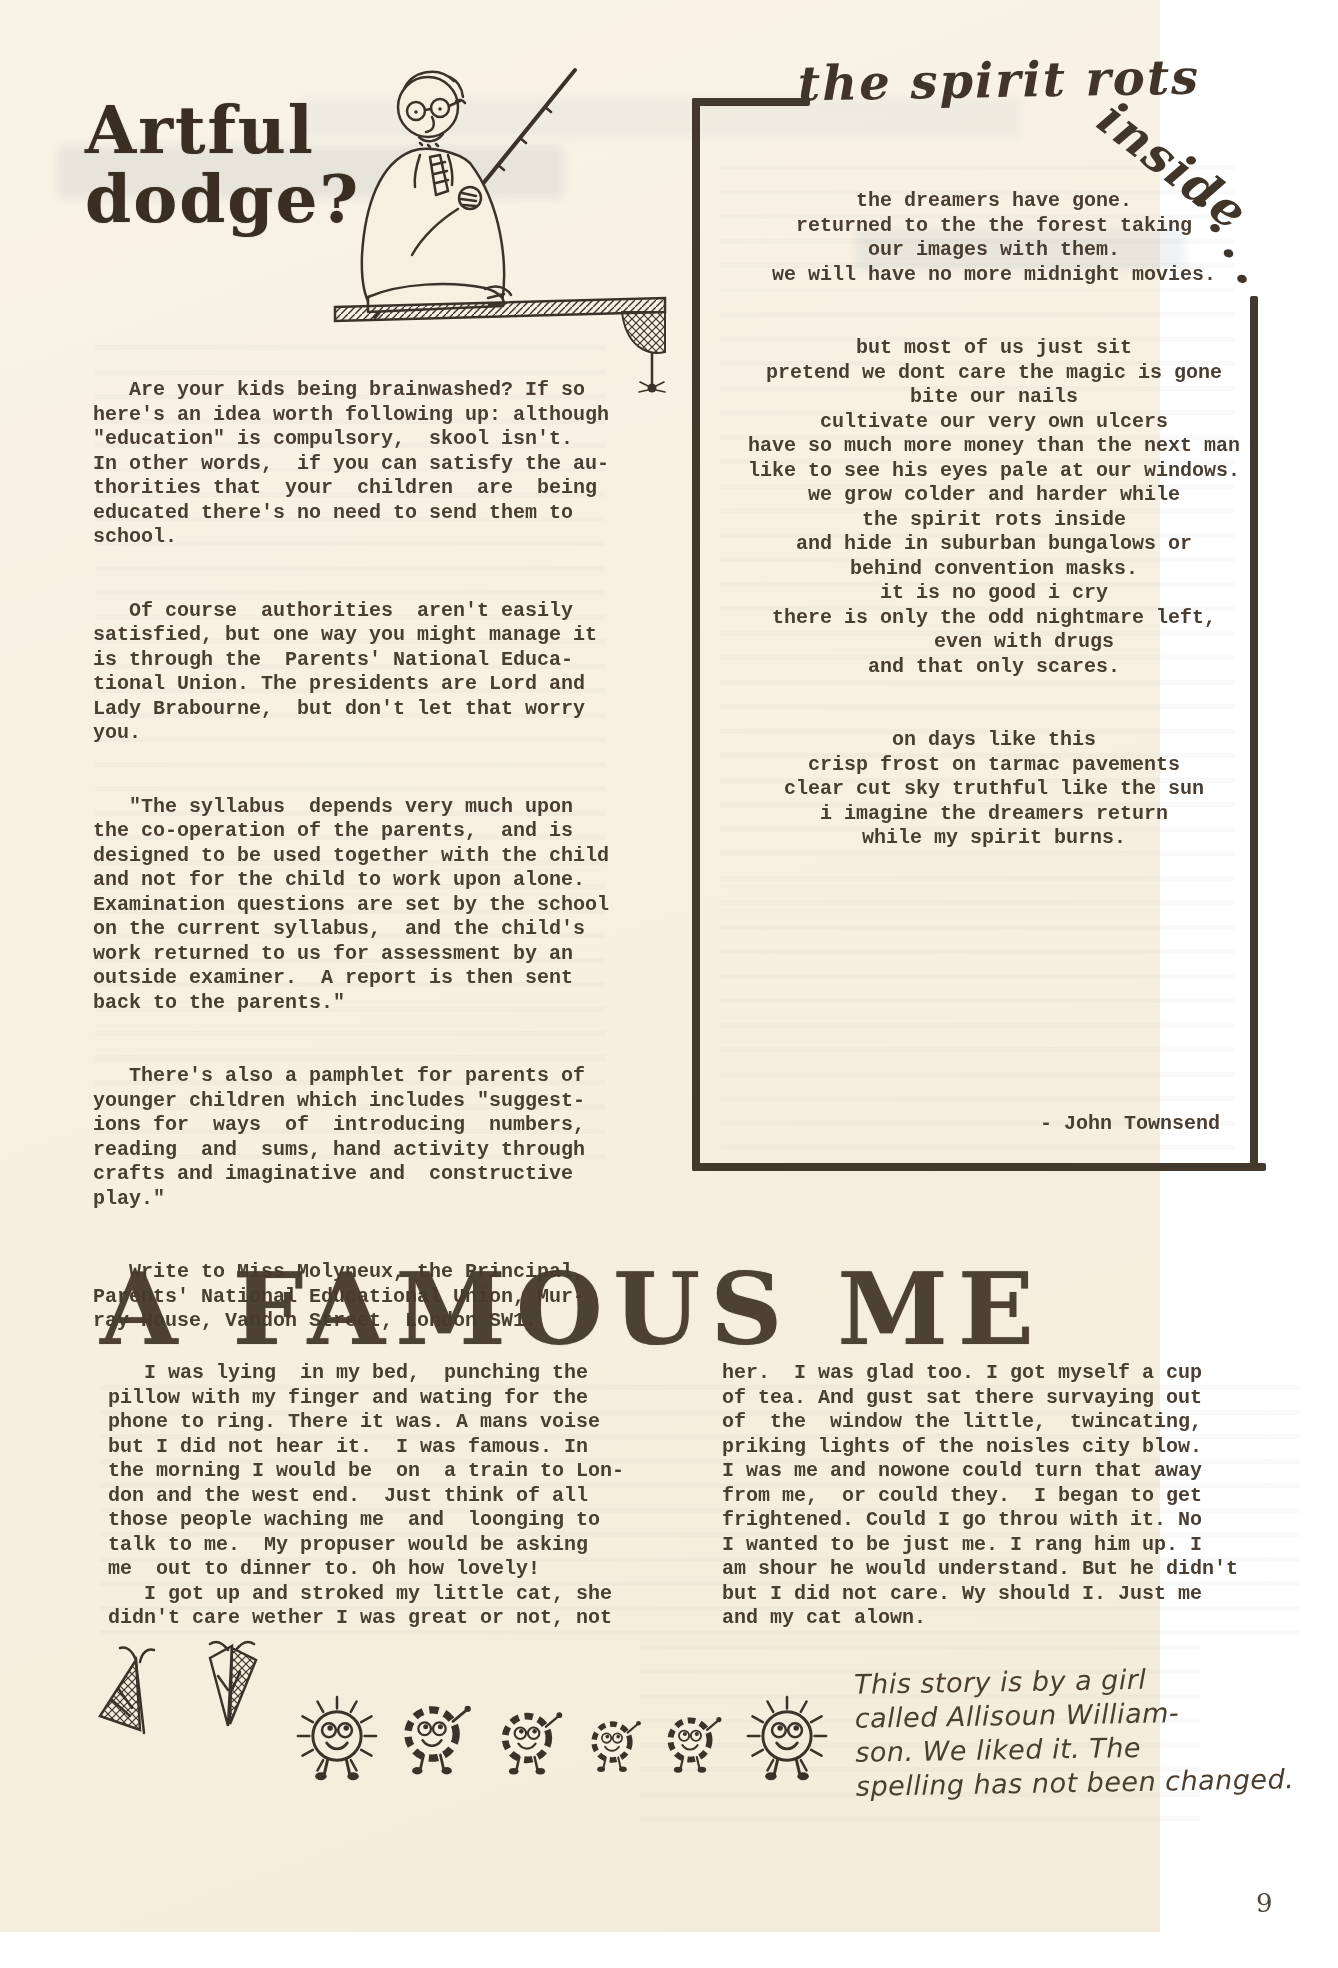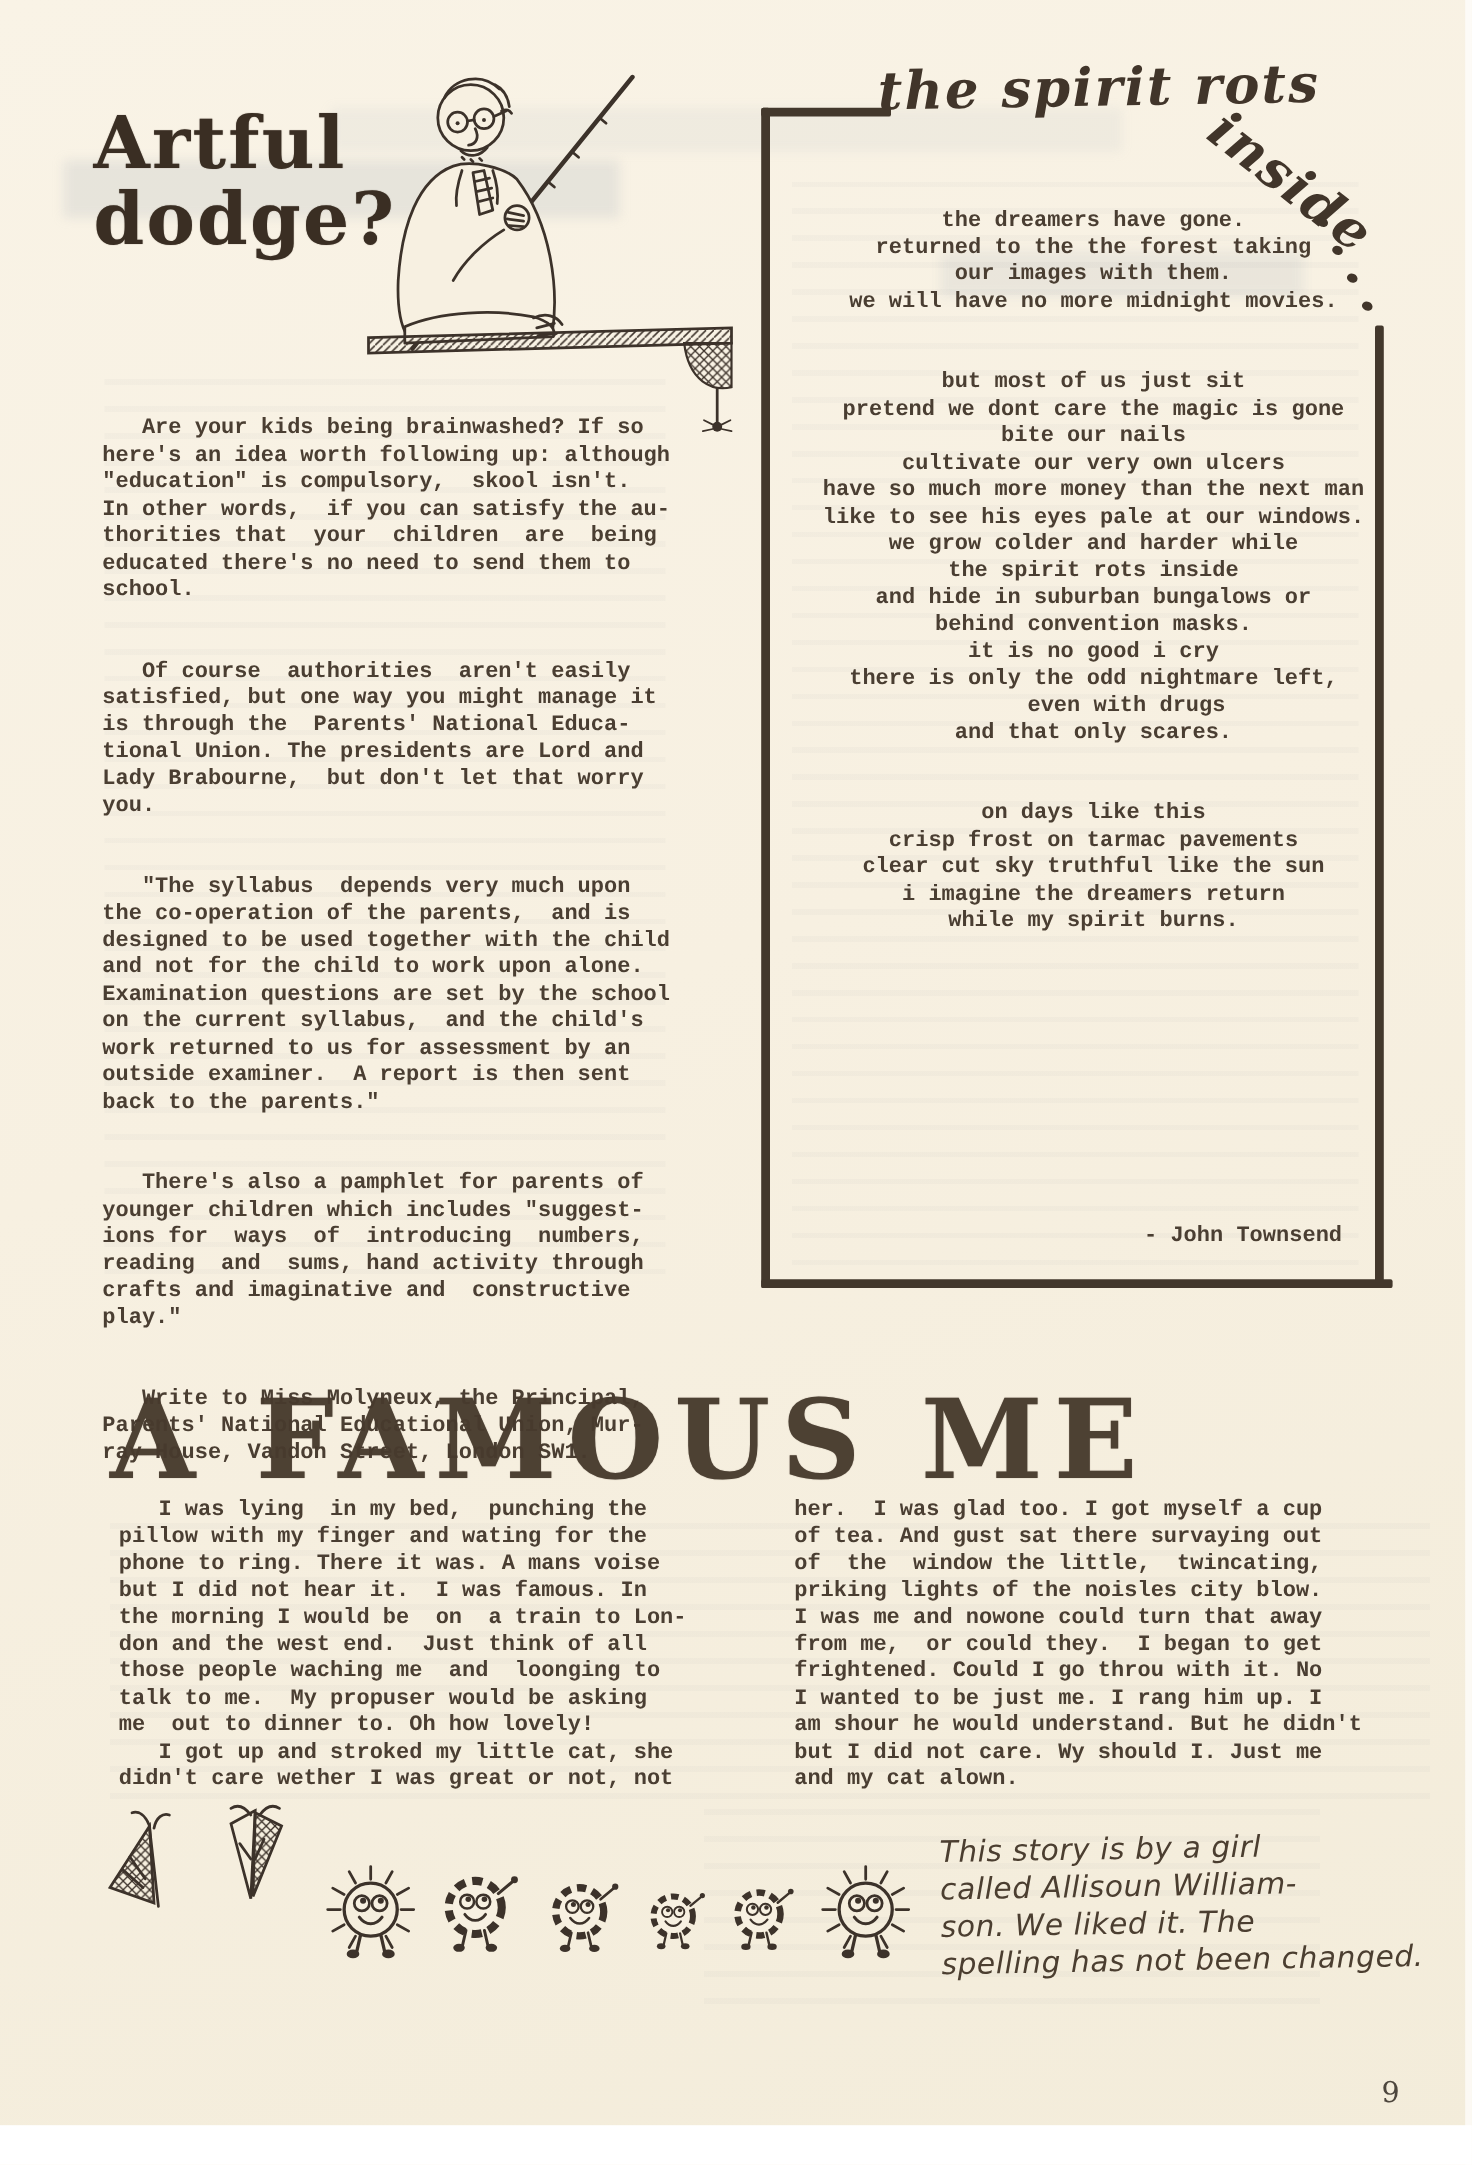--- a/index.html
+++ b/index.html
@@ -1,18 +1,18 @@
 <!DOCTYPE html>
 <html><head>
 <meta charset="utf-8">
 <style>
   html,body{margin:0;padding:0;}
   body{width:1338px;height:1968px;overflow:hidden;
        font-family:"Liberation Sans", sans-serif;}
-  .page{position:absolute;left:0;top:0;width:1338px;height:1968px;
+  .page{position:absolute;left:0;top:0;width:1160px;height:1968px;
         background:linear-gradient(160deg,#f9f3e6 0%,#f7f0e1 45%,#f3ecda 100%);}
   .abs{position:absolute;}
 
   
   .band{position:absolute;background:rgba(168,178,186,0.22);filter:blur(5px);}
   .ghost{position:absolute;opacity:0.55;
          background:repeating-linear-gradient(180deg,
             transparent 0 15px, rgba(125,130,140,0.08) 15px 20px, transparent 20px 24.5px);}
   .white-strip{position:absolute;background:#ffffff;}
 

